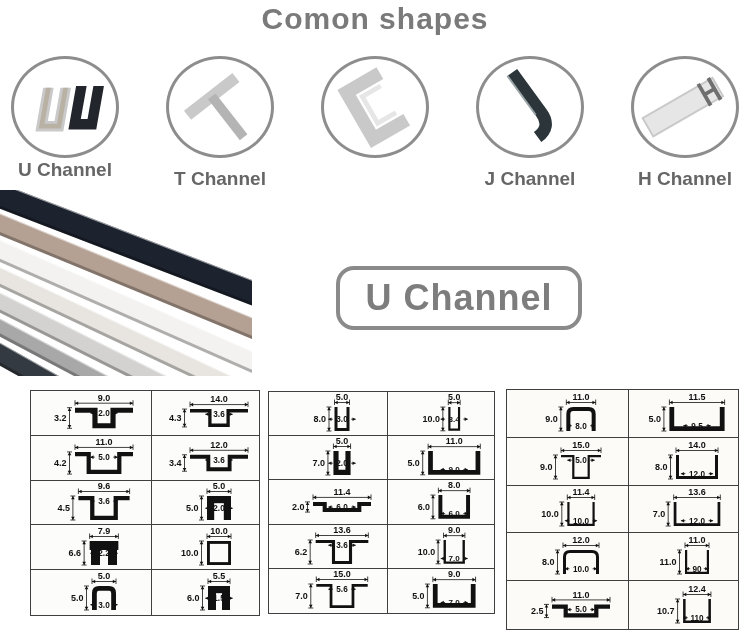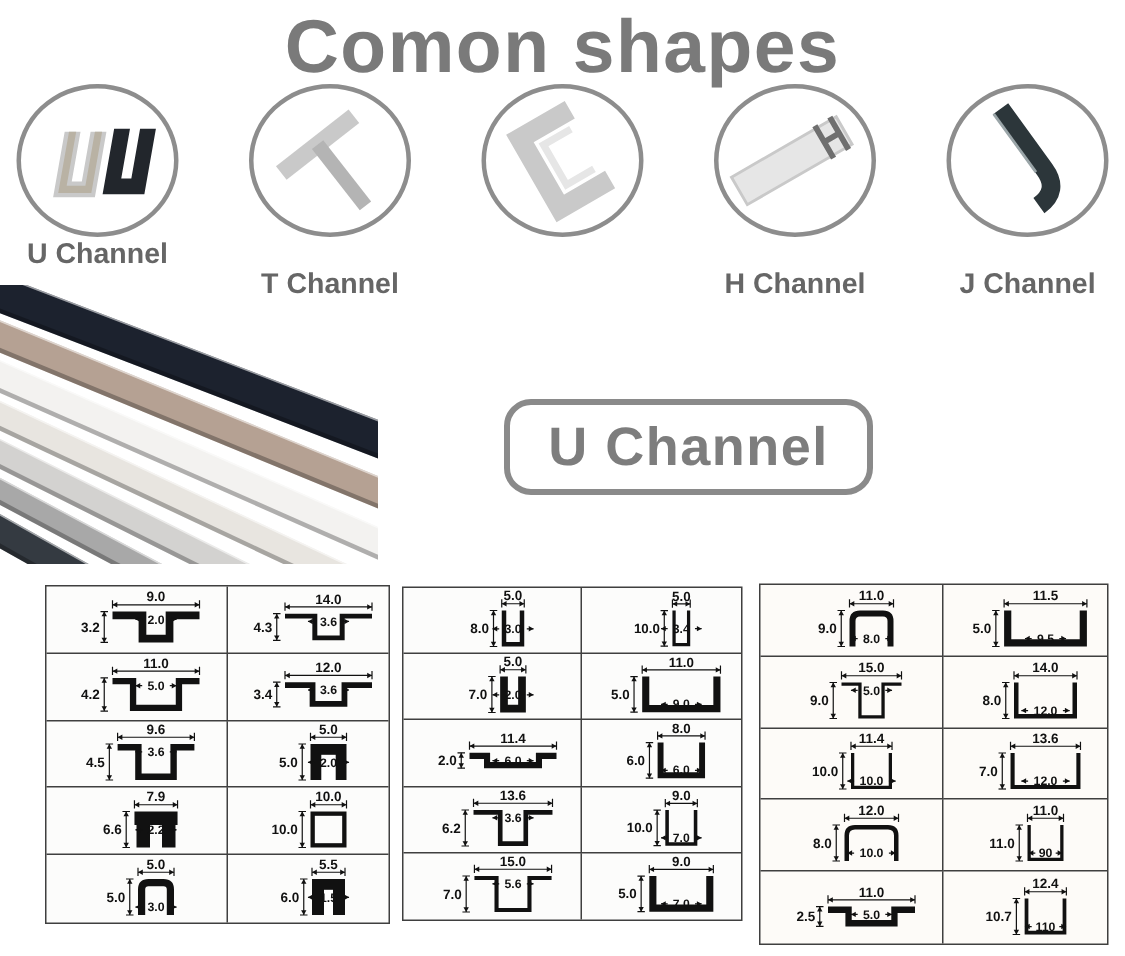--- a/index.html
+++ b/index.html
@@ -1,27 +1,27 @@
 <!DOCTYPE html>
 <html><head>
 <meta charset="utf-8">
 <style>
   html,body{margin:0;padding:0;}
   body{width:750px;height:637px;position:relative;background:#fff;overflow:hidden;
        font-family:"Liberation Sans",sans-serif;}
   .title{position:absolute;top:2px;left:0;width:100%;text-align:center;
-         font-size:50px;font-weight:bold;color:#7a7a7a;letter-spacing:1px;}
+         font-size:30px;font-weight:bold;color:#7a7a7a;letter-spacing:1px;}
   .channels{position:absolute;top:56px;left:0;width:100%;display:flex;
             justify-content:space-between;padding:0 5px;box-sizing:border-box;}
   .channel{width:120px;display:flex;flex-direction:column;align-items:center;}
   .circle{width:102px;height:96px;border:3px solid #8d8d8d;border-radius:50%;
           overflow:hidden;background:#fff;flex:none;}
   .circle svg{display:block;width:100%;height:100%;}
   .channel-label{font-size:19px;font-weight:bold;color:#666;margin-top:1px;white-space:nowrap;}
-  .channel.lower .channel-label{margin-top:21px;text-align:center;}
+  .channel.lower .channel-label{margin-top:10px;text-align:center;}
   
   .fan{position:absolute;left:0;top:190px;width:252px;height:186px;overflow:hidden;}
   .fan-rot{position:absolute;left:-60px;top:-4px;width:460px;
            transform:rotate(21deg);transform-origin:60px 40px;}
   .strip{width:100%;margin-bottom:3px;border-top:1px solid rgba(255,255,255,.55);
          border-bottom:3px solid rgba(0,0,0,.28);transform-origin:0 50%;}
   
   .banner{position:absolute;left:336px;top:266px;width:246px;height:64px;
           border:4px solid #8a8a8a;border-radius:18px;box-sizing:border-box;
           display:flex;align-items:center;justify-content:center;}
@@ -73,38 +73,38 @@
           <g transform="rotate(-30 50 50)">
       <path d="M72 22 H32 V78 H72" fill="none" stroke="#c9c9c9" stroke-width="14"></path>
       <path d="M66 34 H44 V66 H66" fill="none" stroke="#e6e6e6" stroke-width="5"></path>
     </g>
         </svg>
       </div>
     </div>
     <div class="channel lower">
       <div class="circle">
         <svg viewBox="0 0 100 100">
+          <g transform="rotate(-36 50 50)">
+      <path d="M56 10 V62 Q56 80 38 80" fill="none" stroke="#2c363a" stroke-width="13"></path>
+      <path d="M50 10 V60" fill="none" stroke="#9aa5a8" stroke-width="2"></path>
+    </g>
+        </svg>
+      </div>
+    <div class="channel-label">J Channel</div>
+    </div>
+    <div class="channel lower">
+      <div class="circle">
+        <svg viewBox="0 0 100 100">
           <g transform="rotate(-30 50 50)">
       <rect x="6" y="38" width="84" height="22" fill="#e6e6e6" stroke="#c9c9c9" stroke-width="2"></rect>
       <path d="M74 36 V62 M86 36 V62 M74 49 H86" fill="none" stroke="#6f6f6f" stroke-width="4"></path>
     </g>
         </svg>
       </div>
     <div class="channel-label">H Channel</div>
-    </div>
-    <div class="channel lower">
-      <div class="circle">
-        <svg viewBox="0 0 100 100">
-          <g transform="rotate(-36 50 50)">
-      <path d="M56 10 V62 Q56 80 38 80" fill="none" stroke="#2c363a" stroke-width="13"></path>
-      <path d="M50 10 V60" fill="none" stroke="#9aa5a8" stroke-width="2"></path>
-    </g>
-        </svg>
-      </div>
-    <div class="channel-label">J Channel</div>
     </div>
   </div>
 
 <div class="fan">
   <div class="fan-rot">
       <div class="strip" style="background: linear-gradient(rgb(28, 34, 46), rgb(28, 34, 46)); height: 20px; transform: rotate(0deg);"></div>
       <div class="strip" style="background: linear-gradient(rgb(181, 161, 147), rgb(181, 161, 147)); height: 16px; transform: rotate(1.4deg);"></div>
       <div class="strip" style="background: linear-gradient(rgb(243, 242, 240), rgb(243, 242, 240)); height: 16px; transform: rotate(2.8deg);"></div>
       <div class="strip" style="background: linear-gradient(rgb(232, 229, 224), rgb(232, 229, 224)); height: 14px; transform: rotate(4.2deg);"></div>
       <div class="strip" style="background: linear-gradient(rgb(211, 210, 208), rgb(211, 210, 208)); height: 14px; transform: rotate(5.6deg);"></div>

